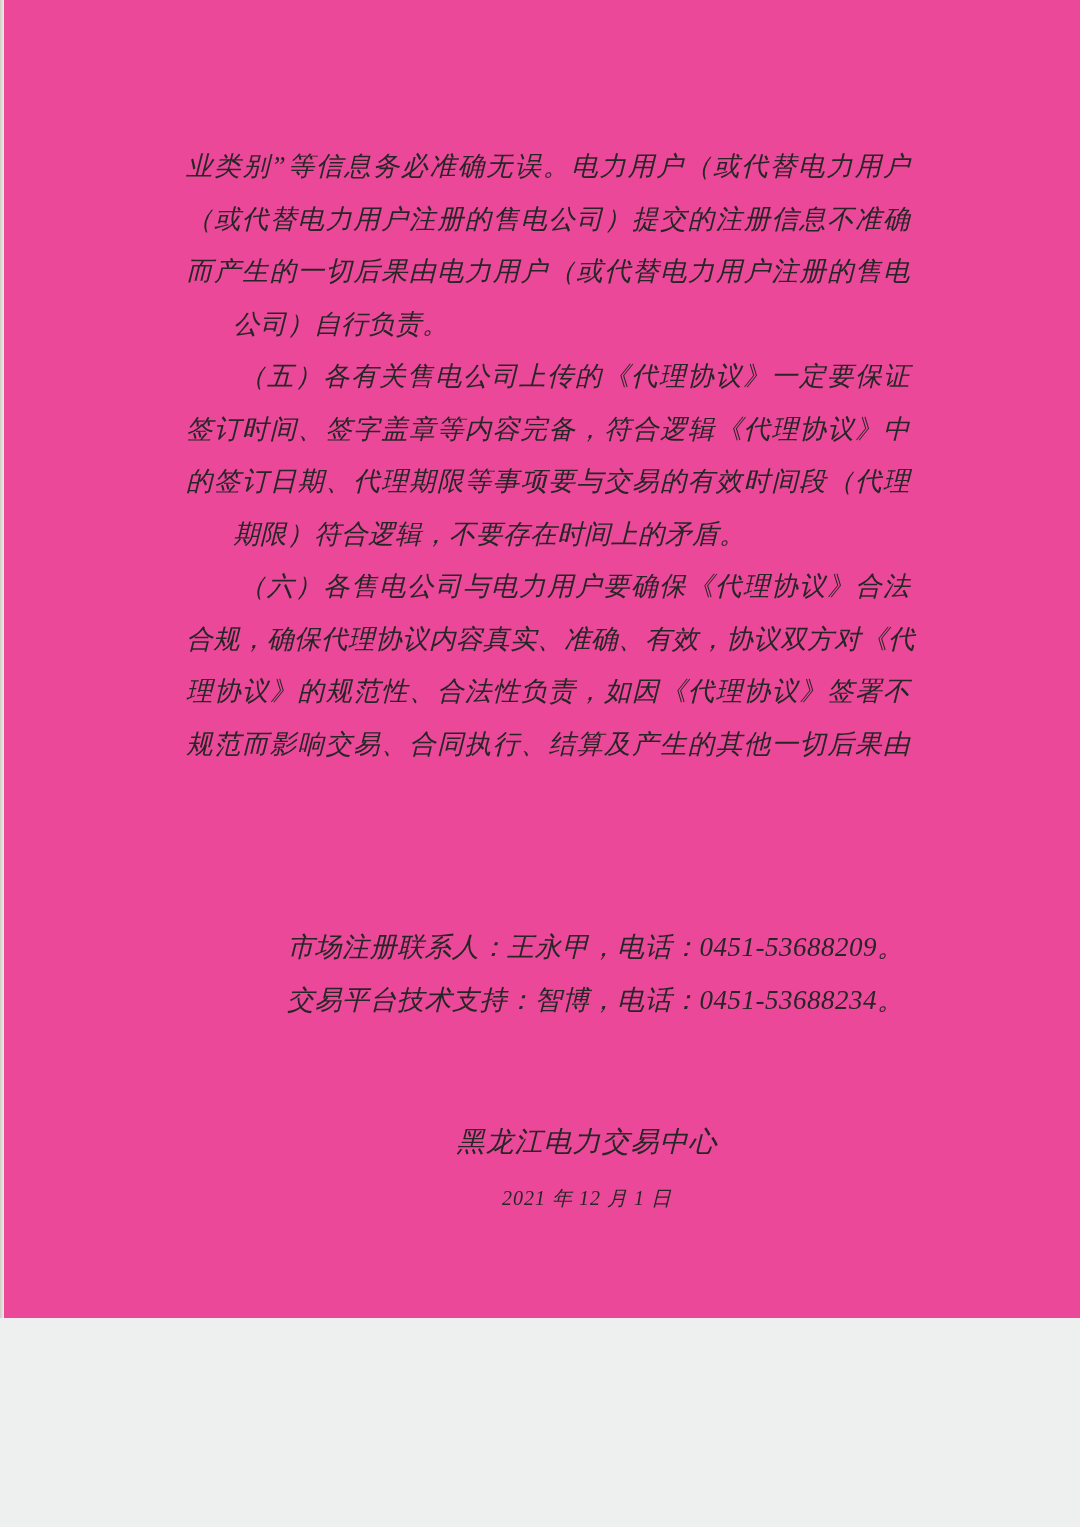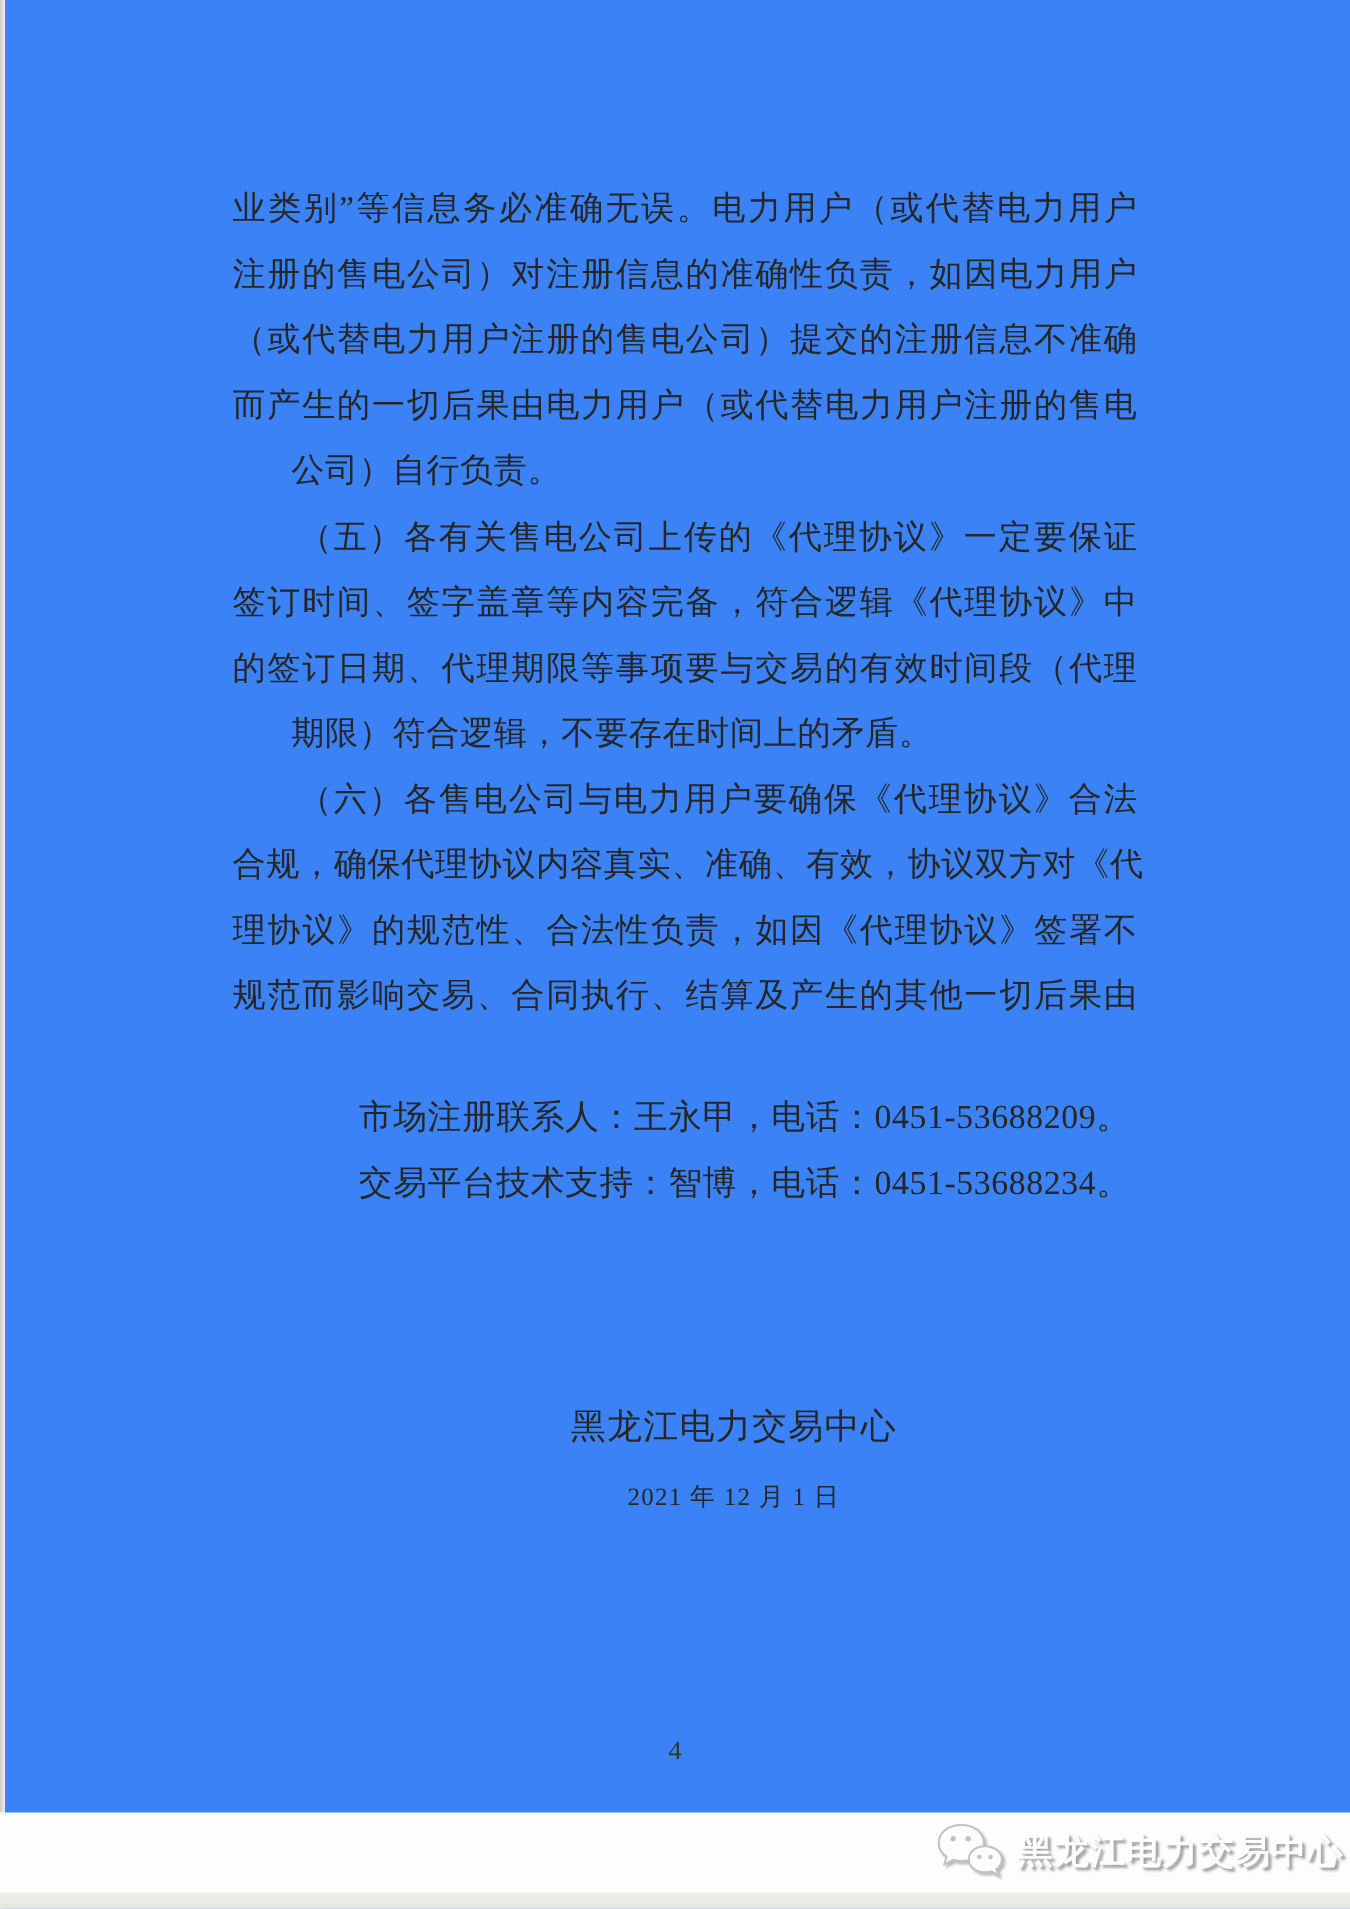--- a/index.html
+++ b/index.html
@@ -3,23 +3,24 @@
 <meta charset="utf-8">
 <style>
   html, body { margin: 0; padding: 0; }
   body {
     width: 1080px; height: 1527px;
     background: #eef0ef;
     font-family: "Liberation Serif", "DejaVu Serif", serif;
   }
   .page {
     position: relative;
-    width: 1080px; height: 1527px;
-    background: #3b82f6;
+    width: 1080px; height: 1318px;
+    background: #ec4899;
     overflow: hidden;
+    font-style: italic;
   }
   
   .left-edge {
     position: absolute; left: 0; top: 0; width: 4px; height: 100%;
     background: linear-gradient(to right, #cfccc8, #efedea);
   }
   .footer-band {
     position: absolute; left: 0; top: 1450px; width: 100%; height: 77px;
     background: #fdfdfc;
   }
@@ -33,21 +34,21 @@
     position: absolute; left: 186px; top: 140px; width: 724px;
     font-size: 26.5px; color: #262626;
     letter-spacing: 0.5px;
   }
   .line { height: 52.5px; line-height: 52.5px; white-space: nowrap; }
   .line.j { text-align: justify; text-align-last: justify; }
   .line.e { text-align: left; margin-left: 47px; }
   .line.ind { text-indent: 2em; }
 
   .contact-block {
-    position: absolute; left: 186px; top: 867px; width: 724px;
+    position: absolute; left: 186px; top: 921px; width: 724px;
     font-size: 27px; color: #262626; letter-spacing: 0.5px;
   }
   .contact-block .line { height: 53px; line-height: 53px; }
 
   .signature-block {
     position: absolute; left: 224px; top: 1114px; width: 726px;
     text-align: center; color: #262626;
   }
   .sig-org  { font-size: 28px; line-height: 56px; letter-spacing: 1px; }
   .sig-date { font-size: 20px; line-height: 56px; letter-spacing: 1px; }
@@ -78,21 +79,20 @@
 <body>
 
 <div class="page">
 
   <div class="left-edge"></div>
   <div class="footer-band"></div>
   <div class="bottom-edge"></div>
 
   <div class="body-text">
     <div class="line j">业类别”等信息务必准确无误。电力用户（或代替电力用户</div>
-    <div class="line j">注册的售电公司）对注册信息的准确性负责，如因电力用户</div>
     <div class="line j">（或代替电力用户注册的售电公司）提交的注册信息不准确</div>
     <div class="line j">而产生的一切后果由电力用户（或代替电力用户注册的售电</div>
     <div class="line e">公司）自行负责。</div>
     <div class="line j ind">（五）各有关售电公司上传的《代理协议》一定要保证</div>
     <div class="line j">签订时间、签字盖章等内容完备，符合逻辑《代理协议》中</div>
     <div class="line j">的签订日期、代理期限等事项要与交易的有效时间段（代理</div>
     <div class="line e">期限）符合逻辑，不要存在时间上的矛盾。</div>
     <div class="line j ind">（六）各售电公司与电力用户要确保《代理协议》合法</div>
     <div class="line j">合规，确保代理协议内容真实、准确、有效，协议双方对《代</div>
     <div class="line j">理协议》的规范性、合法性负责，如因《代理协议》签署不</div>

